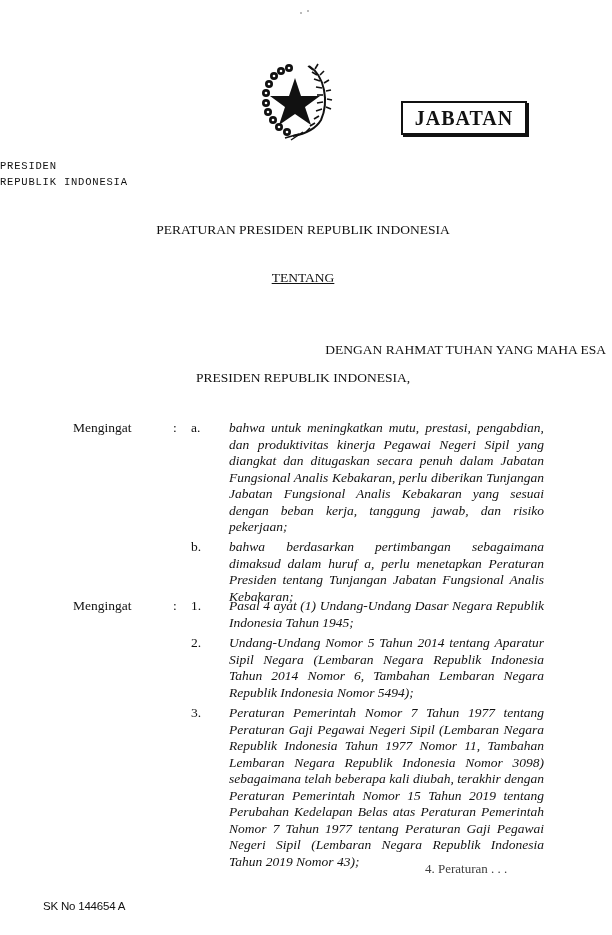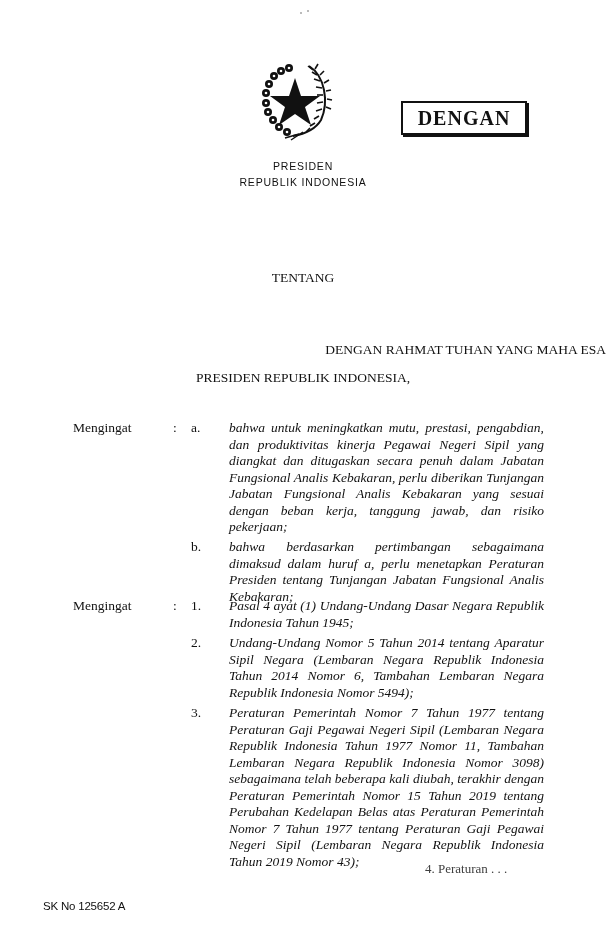--- a/index.html
+++ b/index.html
@@ -5,22 +5,22 @@
   html, body { margin: 0; padding: 0; background: #ffffff; }
   body { width: 612px; height: 935px; position: relative; overflow: hidden;
          font-family: "DejaVu Serif", "Liberation Serif", serif; color: #1a1a1a; }
   .page { position: absolute; inset: 0; }
   .emblem { position: absolute; left: 255px; top: 62px; width: 80px; height: 80px; }
   .salinan { position: absolute; left: 401px; top: 101px; width: 122px; height: 30px;
              border: 2px solid #111; box-shadow: 2px 2px 0 #111; display: flex;
              align-items: center; justify-content: center; }
   .salinan span { font-family: "Liberation Serif", serif; font-weight: bold; font-size: 20px;
                   letter-spacing: 1px; color: #111; }
-  .presiden-head { position: absolute; left: 0; width: 606px; text-align: center;
-                   font-family: Liberation Sans, sans-serif; font-size: 10.5px; letter-spacing: 0.8px;
+  .presiden-head { position: absolute; left: 0; width: 606px; text-align: left;
+                   font-family: Liberation Mono, monospace; font-size: 10.5px; letter-spacing: 0.8px;
                    color: #111; }
   .title-line { position: absolute; left: 0; width: 606px; text-align: center;
                 font-family: "Liberation Serif", serif; font-size: 13.5px; color: #111; }
   .section { position: absolute; font-family: "Liberation Serif", serif; font-size: 13.5px;
              color: #111; line-height: 16.5px; }
   .label { position: absolute; left: 73px; }
   .colon { position: absolute; left: 173px; }
   .item { position: absolute; left: 191px; width: 340px; }
   .item .num { position: absolute; left: 0; top: 0; width: 24px; }
   .item .txt { position: absolute; left: 38px; width: 315px; text-align: justify;
@@ -86,27 +86,28 @@
           <path d="M69,21 l5,-3"></path>
         <path d="M71,29 l5,-1"></path>
           <path d="M72,37 l5,1"></path>
           <path d="M71,45 l5,2"></path>
       </g>
       <path d="M30,76 L44,72 M36,78 L48,70" stroke="#111" stroke-width="1.5"></path>
     </svg>
   </div>
 
   <div class="salinan">
-    <span>DENGAN</span>
+    <span>JABATAN</span>
   </div>
 
   <div class="presiden-head" style="top:160px;">PRESIDEN</div>
   <div class="presiden-head" style="top:176px;">REPUBLIK INDONESIA</div>
 
-  <div class="title-line" style="top:270px;">TENTANG</div>
+  <div class="title-line" style="top:222px;">PERATURAN PRESIDEN REPUBLIK INDONESIA</div>
+  <div class="title-line" style="top:270px;text-decoration:underline;">TENTANG</div>
 
   <div class="title-line" style="top:342px;text-align:right;">DENGAN RAHMAT TUHAN YANG MAHA ESA</div>
   <div class="title-line" style="top:370px;">PRESIDEN REPUBLIK INDONESIA,</div>
 
   <div class="section" style="left:0; top:420px; width:612px;">
     <span class="label">Mengingat</span>
     <span class="colon">:</span>
     <div class="item" style="top:0;">
       <span class="num">a.</span>
       <div class="txt">bahwa untuk meningkatkan mutu, prestasi, pengabdian, dan produktivitas kinerja Pegawai Negeri Sipil yang diangkat dan ditugaskan secara penuh dalam Jabatan Fungsional Analis Kebakaran, perlu diberikan Tunjangan Jabatan Fungsional Analis Kebakaran yang sesuai dengan beban kerja, tanggung jawab, dan risiko pekerjaan;</div>
@@ -128,15 +129,15 @@
       <span class="num">2.</span>
       <div class="txt">Undang-Undang Nomor 5 Tahun 2014 tentang Aparatur Sipil Negara (Lembaran Negara Republik Indonesia Tahun 2014 Nomor 6, Tambahan Lembaran Negara Republik Indonesia Nomor 5494);</div>
     </div>
     <div class="item" style="top:107px;">
       <span class="num">3.</span>
       <div class="txt">Peraturan Pemerintah Nomor 7 Tahun 1977 tentang Peraturan Gaji Pegawai Negeri Sipil (Lembaran Negara Republik Indonesia Tahun 1977 Nomor 11, Tambahan Lembaran Negara Republik Indonesia Nomor 3098) sebagaimana telah beberapa kali diubah, terakhir dengan Peraturan Pemerintah Nomor 15 Tahun 2019 tentang Perubahan Kedelapan Belas atas Peraturan Pemerintah Nomor 7 Tahun 1977 tentang Peraturan Gaji Pegawai Negeri Sipil (Lembaran Negara Republik Indonesia Tahun 2019 Nomor 43);</div>
     </div>
   </div>
 
   <div class="next">4. Peraturan . . .</div>
-  <div class="sk">SK  No 125652 A</div>
+  <div class="sk">SK  No 144654 A</div>
 
 </div>
 
 </body></html>

